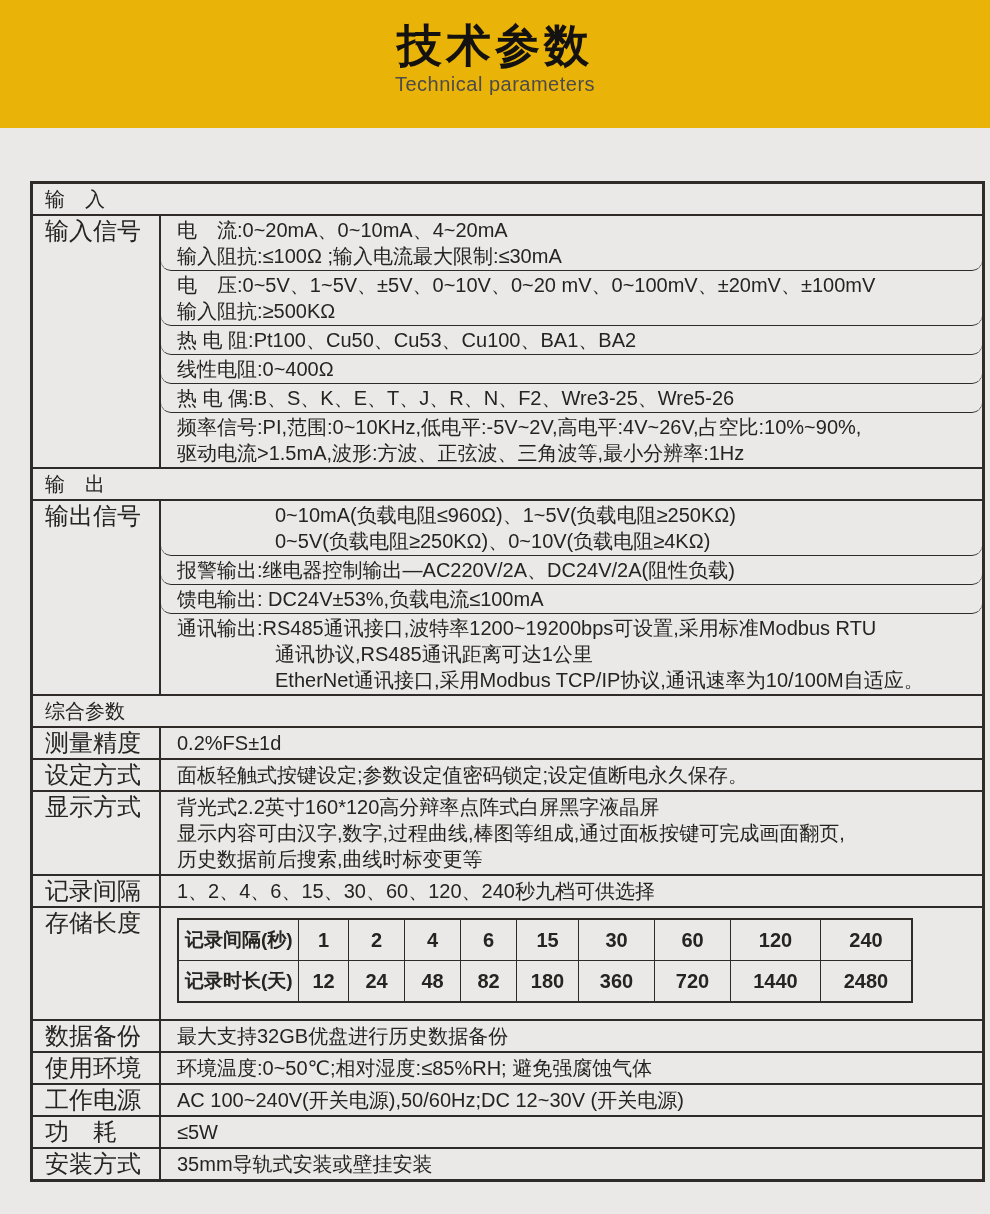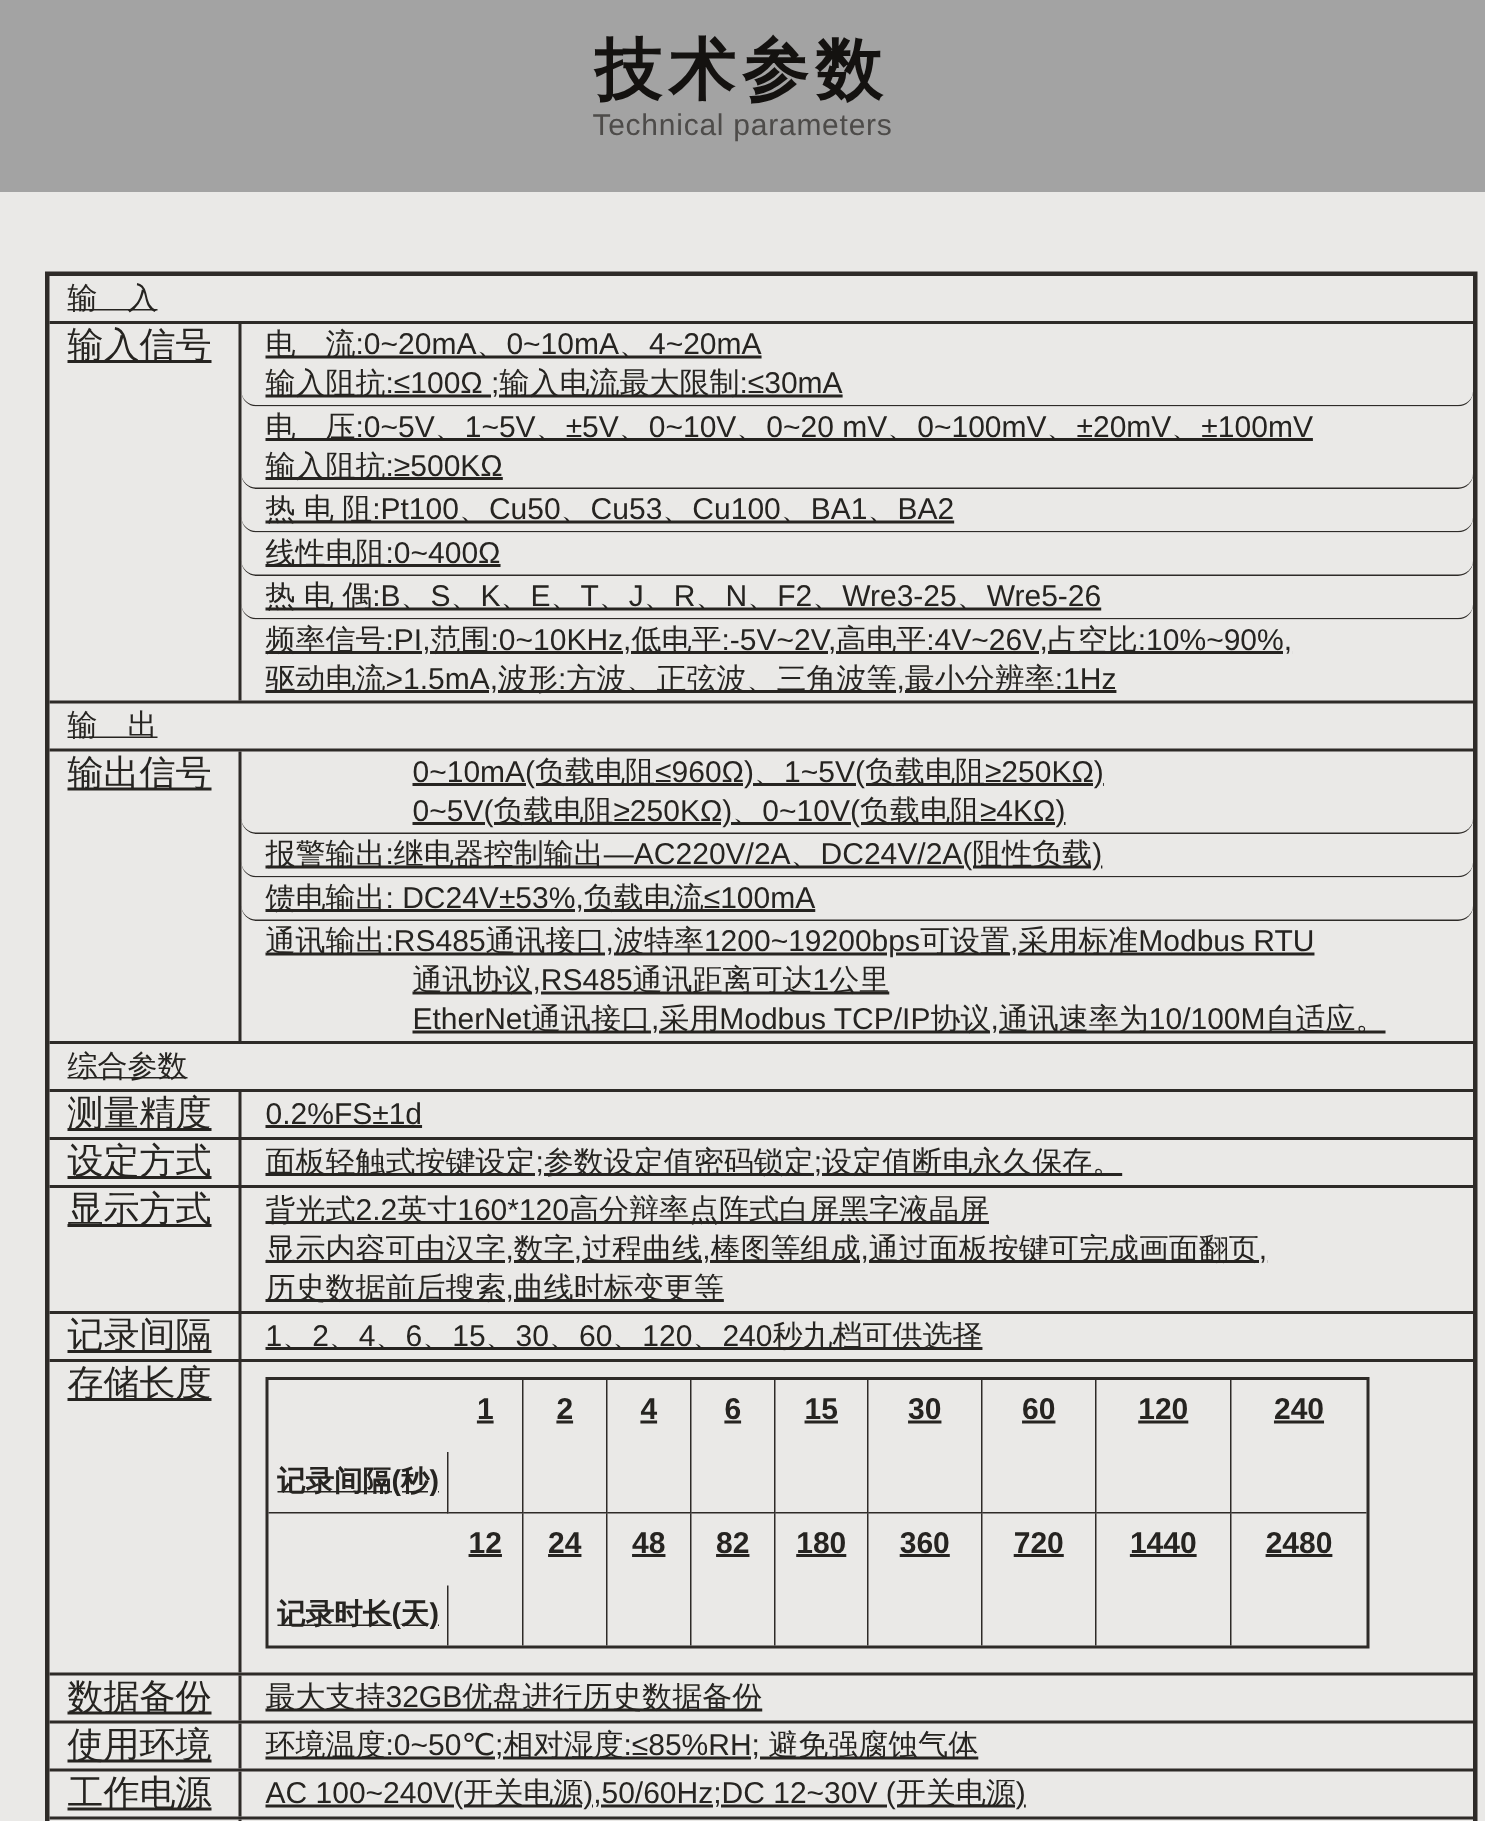--- a/index.html
+++ b/index.html
@@ -5,21 +5,21 @@
   html,body{margin:0;padding:0;}
   body{
     width:990px;height:1214px;
     background:#eae9e7;
     font-family:"Liberation Sans","DejaVu Sans",sans-serif;
     color:#262421;
     -webkit-font-smoothing:antialiased;
   }
   .top-band{
     width:990px;height:128px;
-    background:#a3a3a3;
+    background:#eab308;
     text-align:center;
     overflow:hidden;
   }
   .title{
     margin-top:20px;
     font-size:45px;
     font-weight:bold;
     letter-spacing:4px;
     color:#141210;
     line-height:52px;
@@ -33,21 +33,20 @@
   .spec-table{
     box-sizing:border-box;
     width:955px;
     margin:53px 0 0 30px;
     border:3px solid #2e2b28;
   }
   .row{
     display:grid;
     grid-template-columns:128px 1fr;
     border-top:2px solid #2e2b28;
-    text-decoration:underline;
   }
   .row:first-child{border-top:none;}
   .row.section{display:block;padding:2px 0 2px 12px;}
   .section-label{font-size:20px;line-height:26px;}
   .label-cell{
     border-right:2px solid #2e2b28;
     padding:2px 2px 2px 12px;
     font-size:24px;
     line-height:26px;
     white-space:nowrap;
@@ -72,21 +71,21 @@
   }
   .inner-cell{
     border-right:1.5px solid #2e2b28;
     border-bottom:1.5px solid #2e2b28;
     text-align:center;
     font-size:20px;
     line-height:26px;
     padding:7px 0;
     white-space:nowrap;
   }
-  .inner-cell.head{font-size:19px;text-align:left;padding-left:6px;margin-top:48px;}
+  .inner-cell.head{font-size:19px;text-align:left;padding-left:6px;}
   .inner-cell.last-col{border-right:none;}
   .inner-cell.last-row{border-bottom:none;}
 </style>
 </head>
 <body>
 
 <div>
 
   <div class="top-band">
     <div class="title">技术参数</div>

